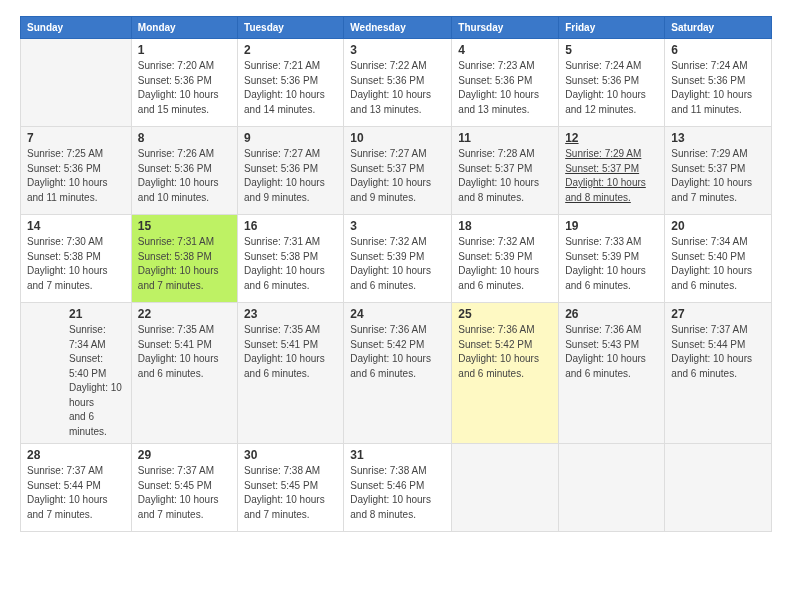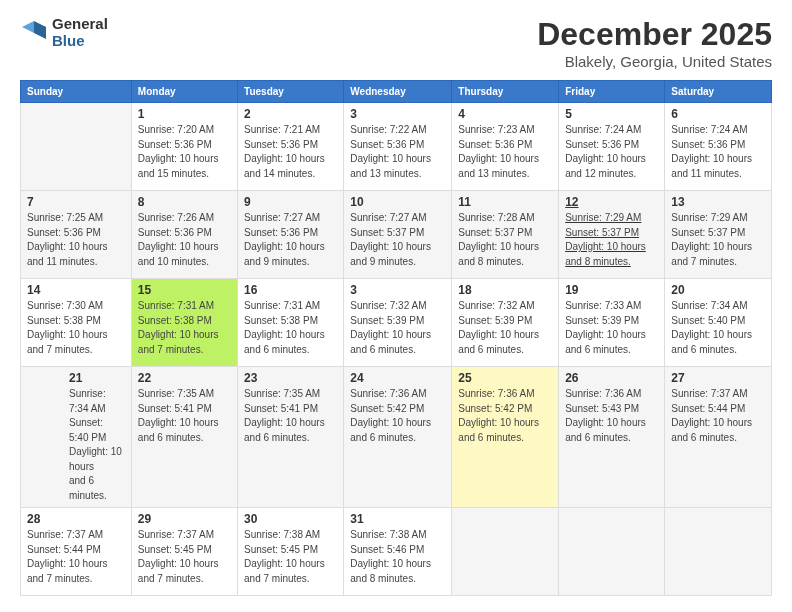--- a/index.html
+++ b/index.html
@@ -94,38 +94,20 @@
     .day-info {
       font-size: 10px;
       color: #444;
       line-height: 1.45;
     }
   </style>
 </head>
 <body>
 
 <div class="page">
-  <div class="header">
-    <div class="logo">
-      <svg class="logo-icon" viewBox="0 0 28 28">
-        <rect x="0" y="0" width="28" height="28" fill="white"></rect>
-
-        <polygon points="14,2 26,8 26,20 14,14" fill="#2a6496"></polygon>
-        <polygon points="14,2 14,14 2,8" fill="#5ba3d9"></polygon>
-      </svg>
-      <div class="logo-text">
-        <span class="logo-general">General</span>
-        <span class="logo-blue">Blue</span>
-      </div>
-    </div>
-    <div class="title-block">
-      <div class="main-title">December 2025</div>
-      <div class="subtitle">Blakely, Georgia, United States</div>
-    </div>
-  </div>
 
   <table class="calendar">
     <thead>
       <tr>
         <th>Sunday</th>
         <th>Monday</th>
         <th>Tuesday</th>
         <th>Wednesday</th>
         <th>Thursday</th>
         <th>Friday</th>

